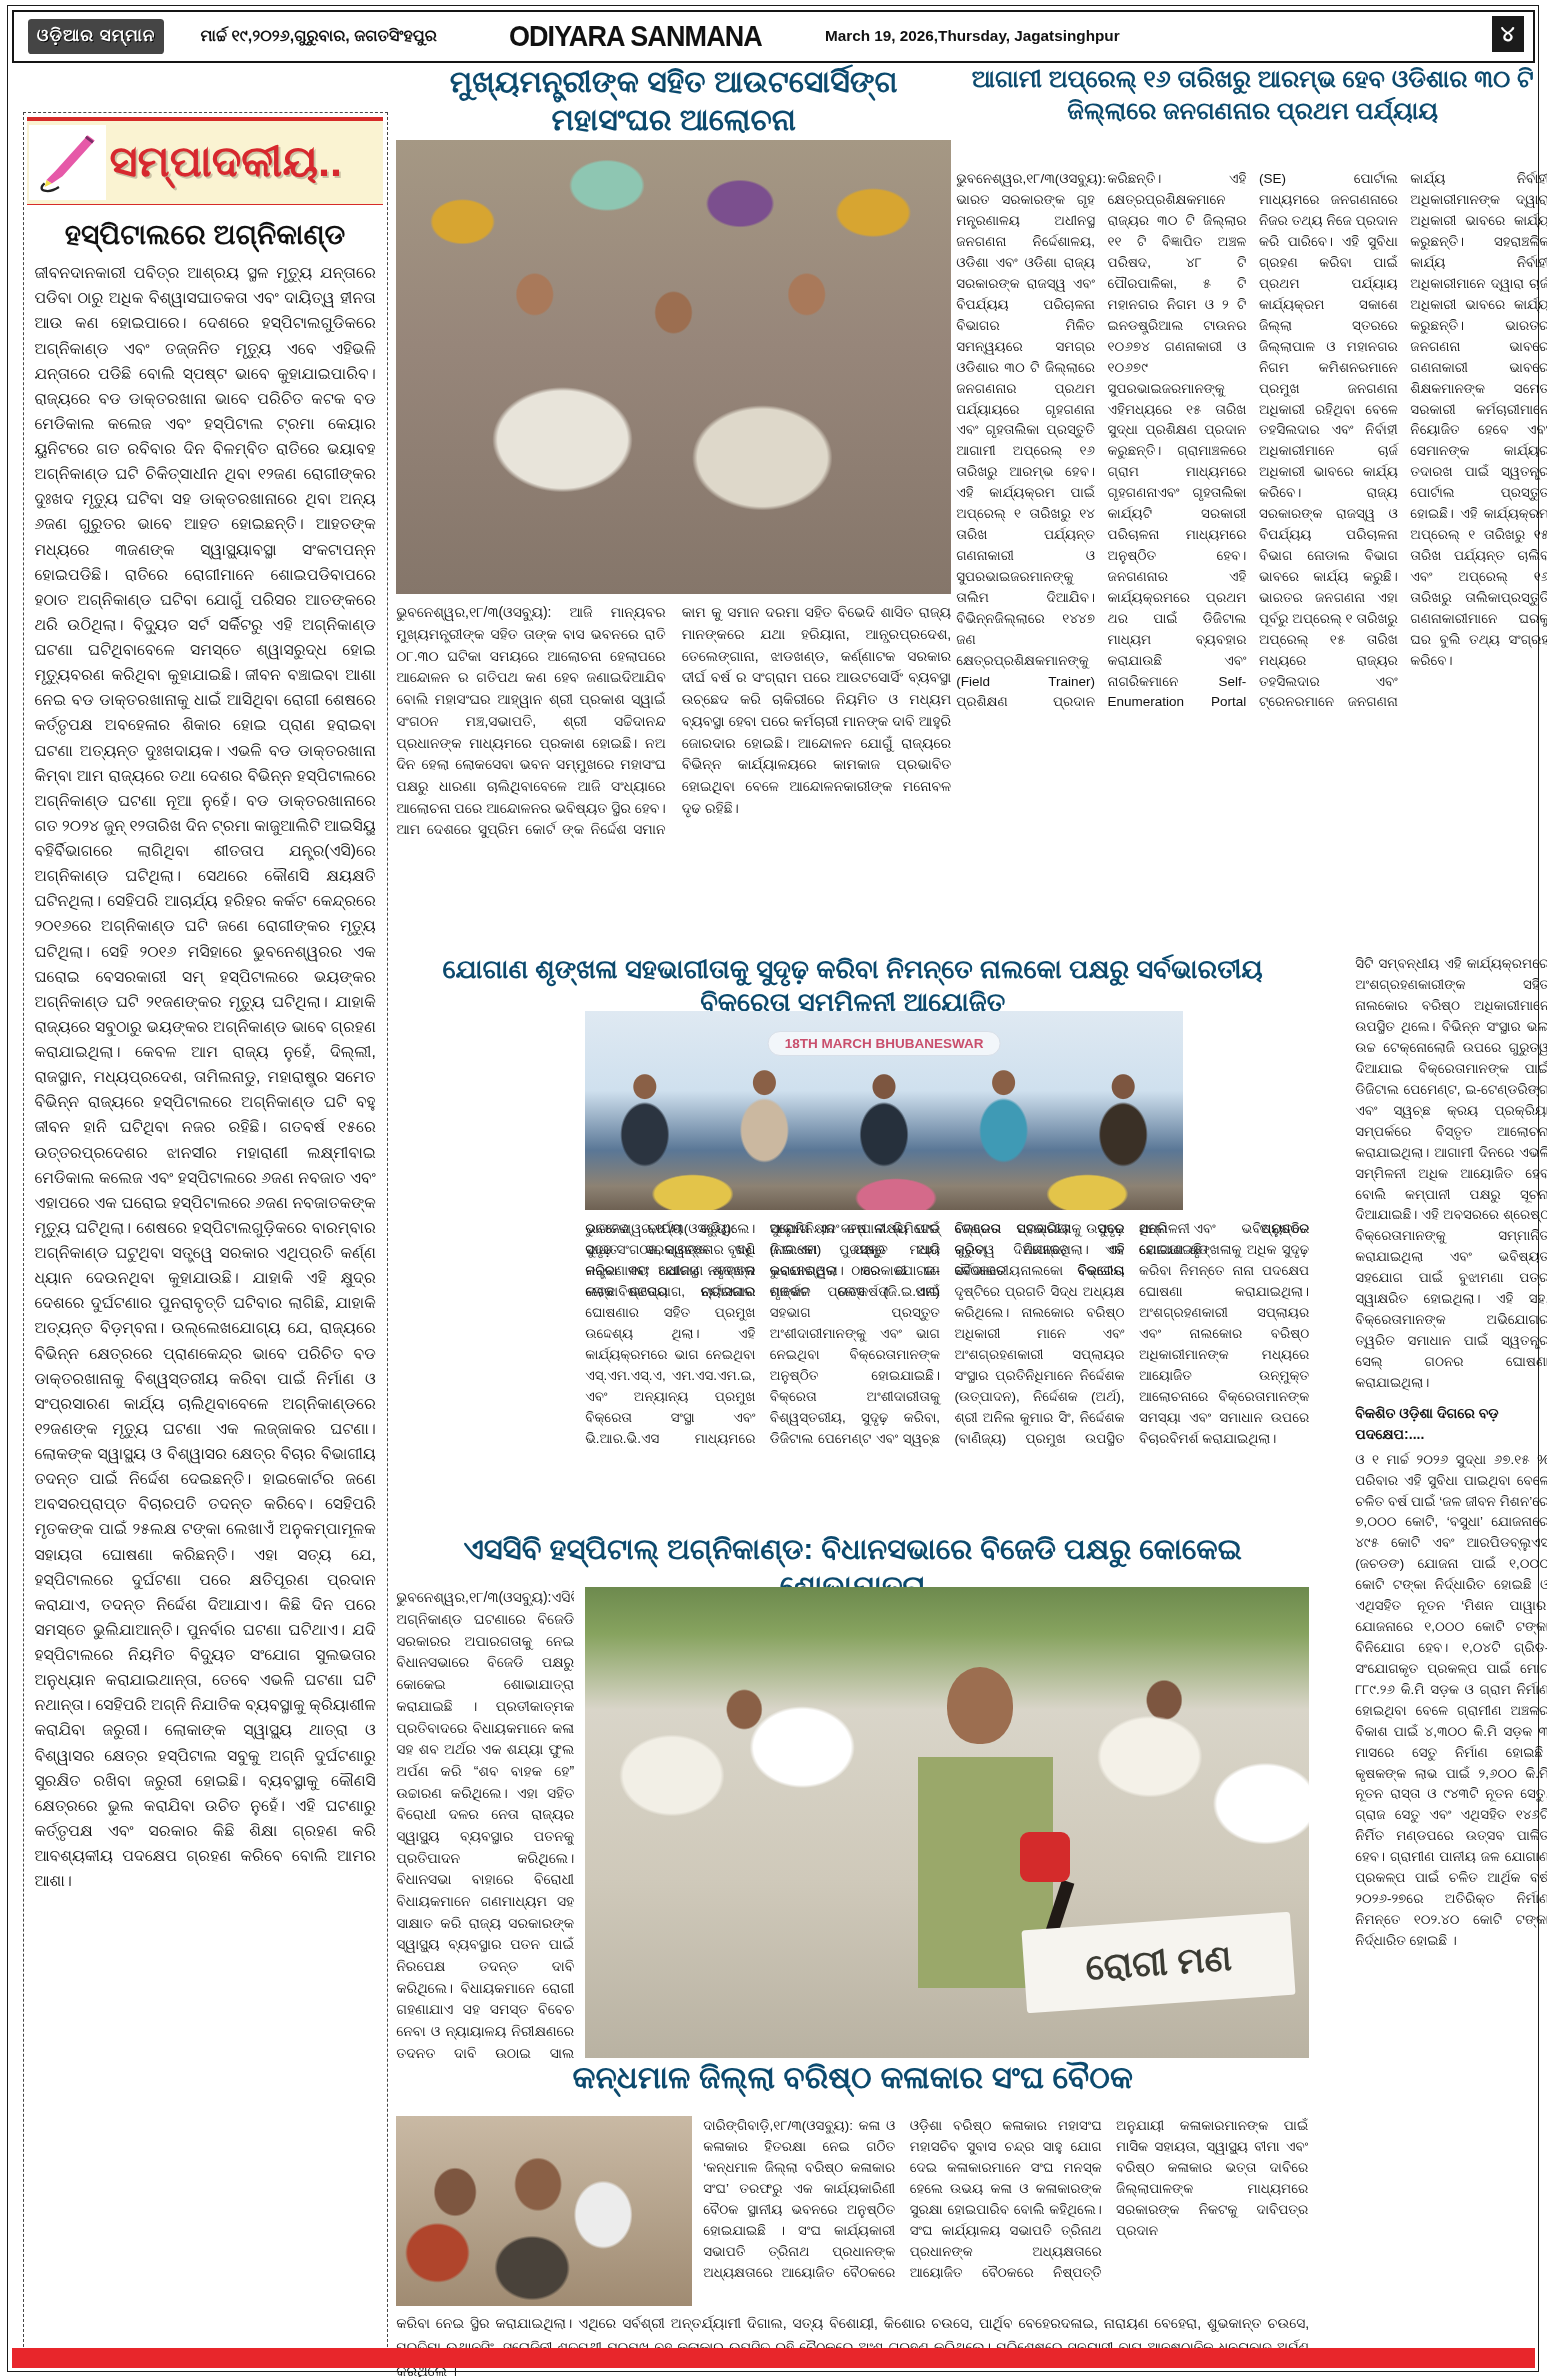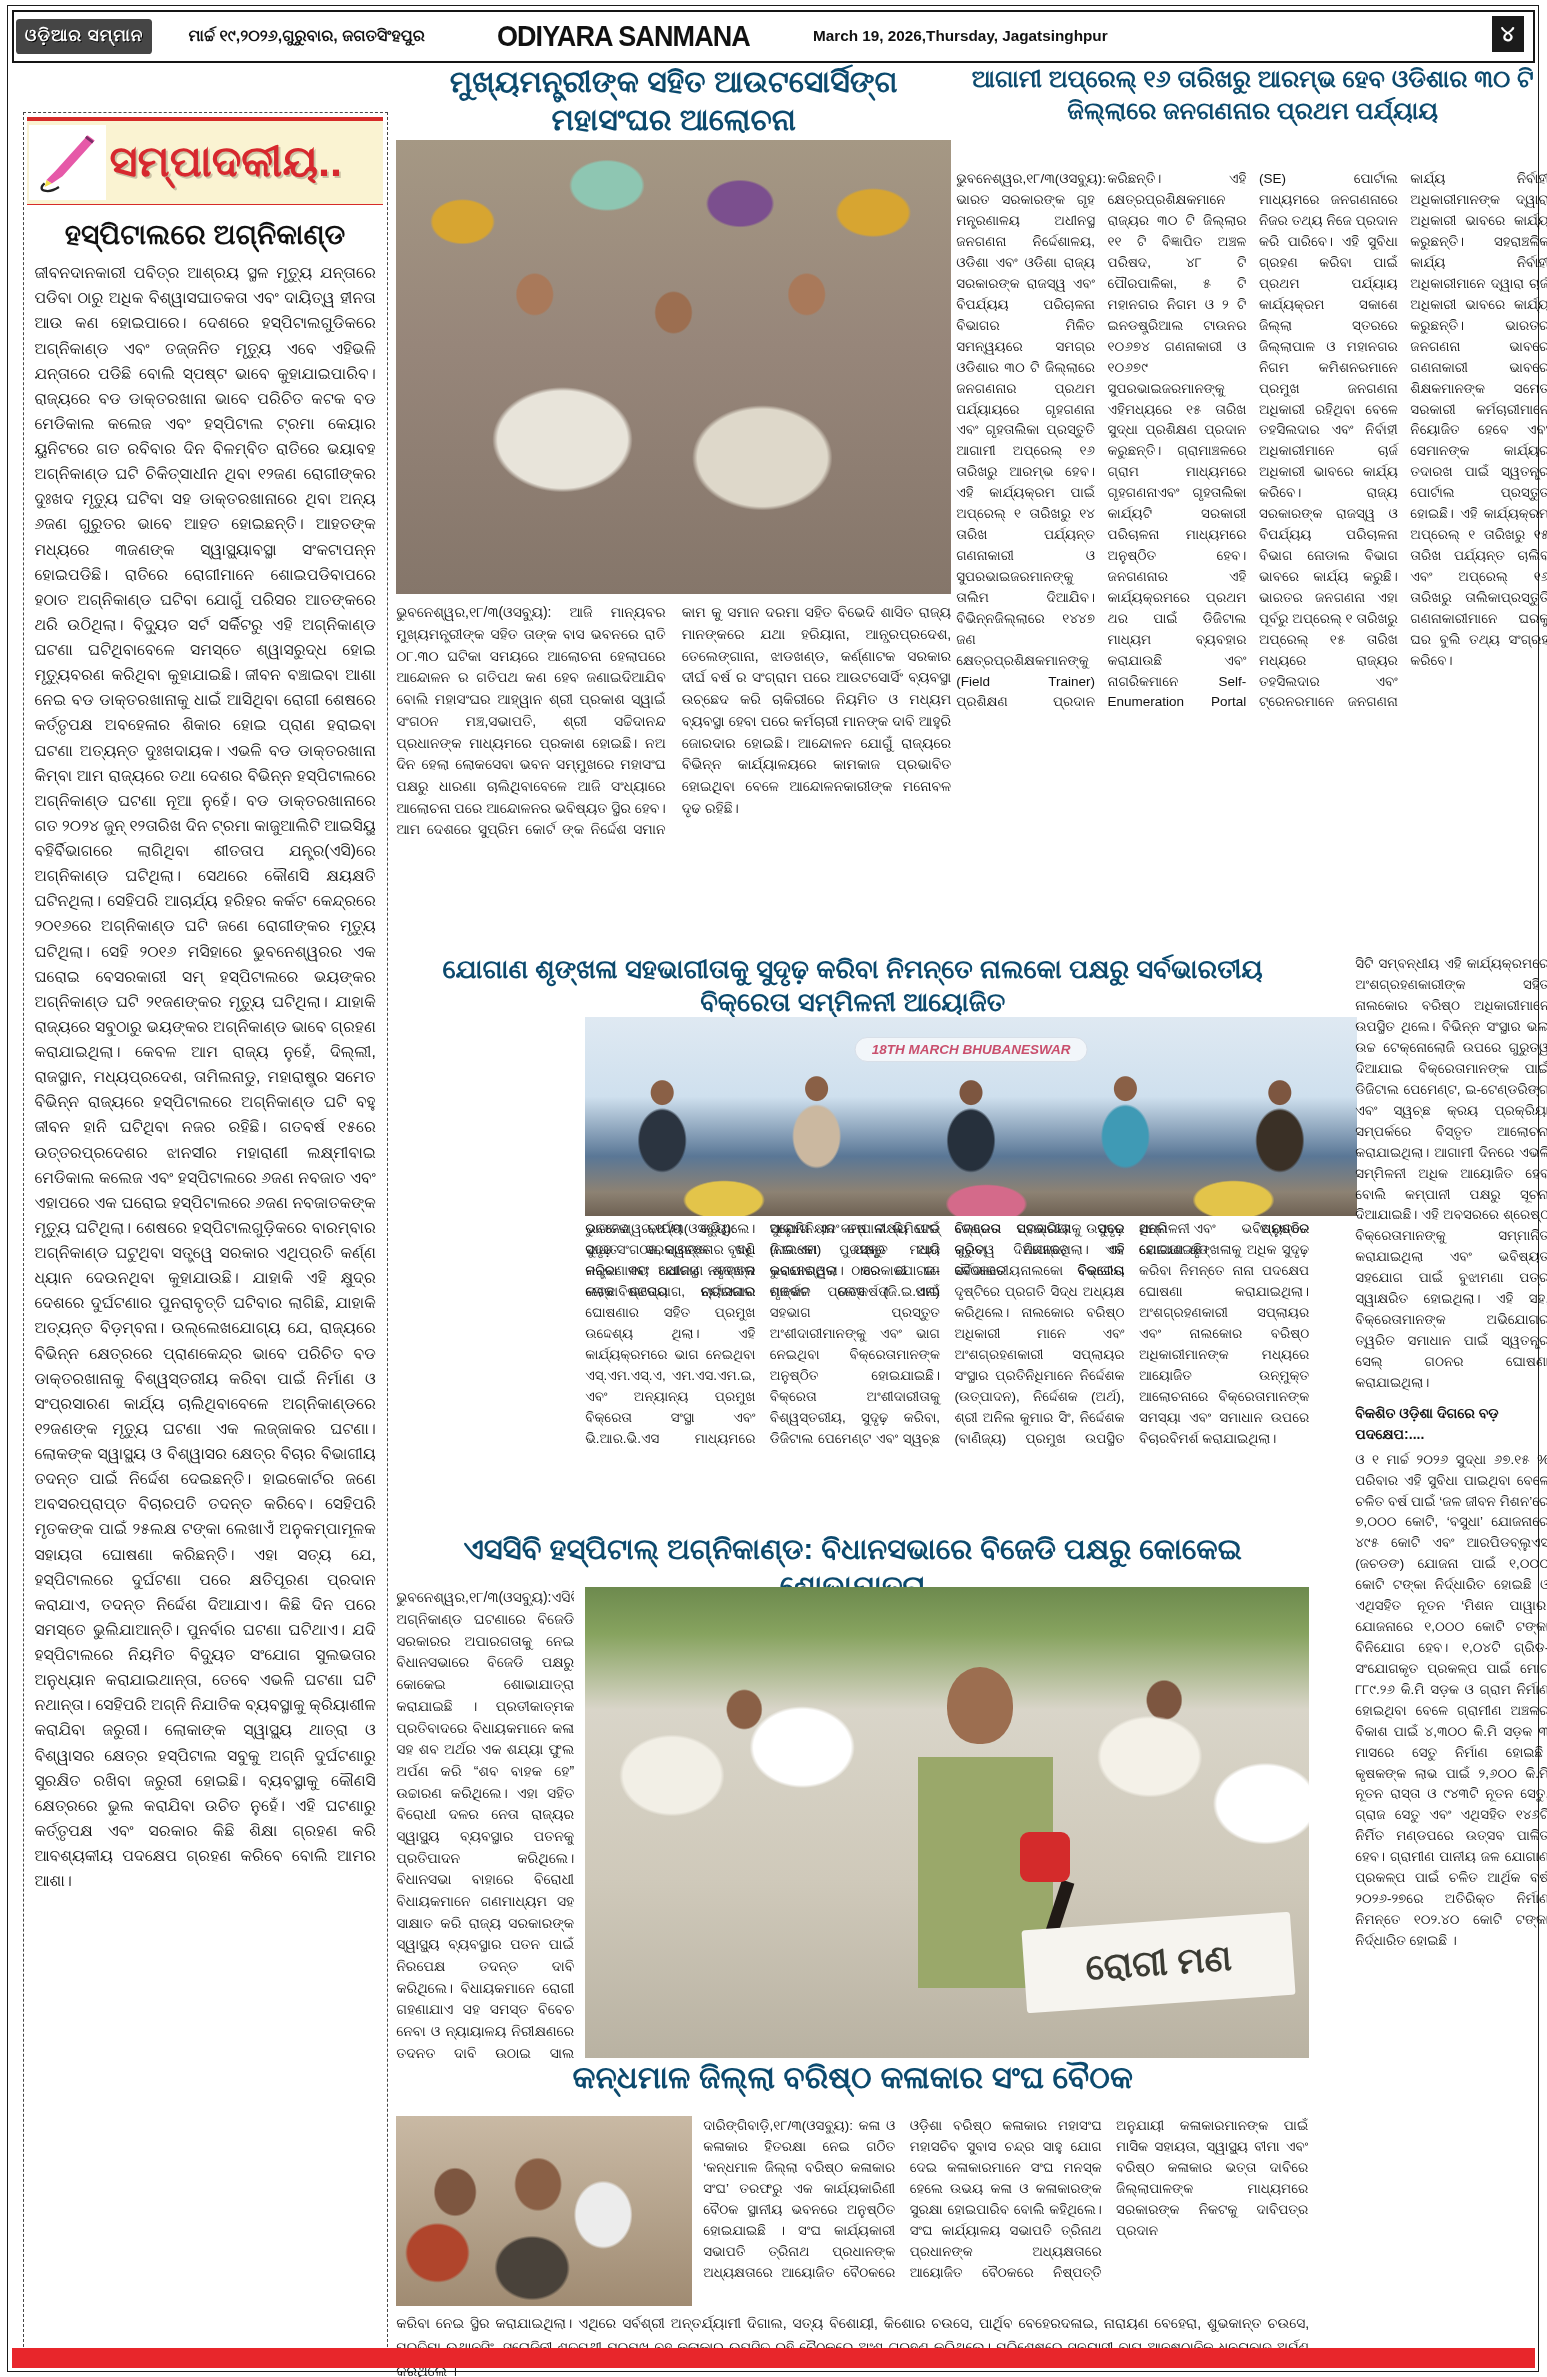--- a/index.html
+++ b/index.html
@@ -1,20 +1,20 @@
 <!DOCTYPE html>
 <html style="font-size:14.4px"><head>
 <meta charset="utf-8">
 <style>
   html,body{margin:0;padding:0;background:#fff;}
   body{width:1548px;height:2377px;position:relative;font-family:"Liberation Sans",sans-serif;color:#111;}
   .outer-frame{position:absolute;left:7.2px;top:5.4px;width:1530px;height:2365px;border:1.8px solid #1a1a1a;}
   
   .header{position:absolute;left:3.6px;top:3.6px;right:3.6px;height:49px;border:2.7px solid #141414;display:flex;align-items:center;background:#fff;}
-  .logo{margin-left:2px;background:#454545;color:#fff;font-weight:700;font-size:17px;padding:7.2px 9px;border-radius:3.6px;letter-spacing:0.9px;text-shadow:0.9px 0.9px 0 #000;white-space:nowrap;}
+  .logo{margin-left:14px;background:#454545;color:#fff;font-weight:700;font-size:17px;padding:7.2px 9px;border-radius:3.6px;letter-spacing:0.9px;text-shadow:0.9px 0.9px 0 #000;white-space:nowrap;}
   .date-odia{margin-left:36px;font-size:16px;font-weight:700;white-space:nowrap;}
   .masthead{margin-left:72px;font-size:27px;font-weight:700;letter-spacing:-0.9px;transform:scaleY(1.12);white-space:nowrap;}
   .date-en{margin-left:63px;font-size:15.3px;font-weight:700;white-space:nowrap;}
   .pageno{position:absolute;right:9px;top:4.5px;width:32px;height:36px;background:#1b1b1b;color:#fff;font-size:21.6px;font-weight:700;display:flex;align-items:center;justify-content:center;}
   
   .editorial{position:absolute;left:14.4px;top:106px;width:363px;height:2238px;border:1.8px dashed #444;overflow:hidden;background:#fff;}
   .ed-banner{position:relative;margin:3.6px 3.6px 0 3.6px;height:83px;background:#faf3d2;border-top:4.5px solid #d62b28;border-bottom:1.8px solid #d62b28;display:flex;align-items:center;}
   .pen-box{width:77px;height:75px;background:#fff;margin-left:1.8px;flex:0 0 auto;display:flex;align-items:center;justify-content:center;}
   .ed-banner-text{color:#d7282e;font-size:43px;font-weight:700;text-shadow:1.8px 1.8px 0 #c9c2a5;white-space:nowrap;margin-left:3.6px;}
   .ed-headline{text-align:center;font-size:28px;font-weight:700;margin:12.6px 5.4px 9px 5.4px;line-height:1.2;}
@@ -39,36 +39,36 @@
       linear-gradient(180deg,#a59884 0%,#97867a 45%,#85766a 100%);}
   .cm .bodytext{position:absolute;left:0;top:539px;width:555px;height:345px;column-count:2;column-gap:16px;}
   
   .census{position:absolute;left:948px;top:57px;width:593px;}
   .census .headline{font-size:24px;line-height:1.3;}
   .census .bodytext{position:absolute;left:0;top:106px;width:593px;height:774px;column-count:4;column-gap:12.6px;font-size:13.5px;}
   
   .nalco{position:absolute;left:388px;top:947px;width:913px;}
   .nalco .headline{font-size:26px;line-height:1.25;}
   .nalco-col1{position:absolute;left:0;top:52px;width:178px;height:521px;}
-  .photo-nalco{position:absolute;left:189px;top:64px;width:772px;height:199px;overflow:hidden;
+  .photo-nalco{position:absolute;left:189px;top:58px;width:598px;height:199px;overflow:hidden;
      background:
       radial-gradient(41px 54px at 10% 62%,#2b3440 0 55%,transparent 60%),
       radial-gradient(41px 54px at 30% 60%,#cbb8a0 0 55%,transparent 60%),
       radial-gradient(41px 54px at 50% 62%,#26303c 0 55%,transparent 60%),
       radial-gradient(41px 54px at 70% 60%,#3f9ab5 0 55%,transparent 60%),
       radial-gradient(41px 54px at 90% 62%,#3a3026 0 55%,transparent 60%),
       radial-gradient(20px 21.6px at 10% 38%,#8a6046 0 55%,transparent 60%),
       radial-gradient(20px 21.6px at 30% 36%,#8a6046 0 55%,transparent 60%),
       radial-gradient(20px 21.6px at 50% 38%,#7d5640 0 55%,transparent 60%),
       radial-gradient(20px 21.6px at 70% 36%,#8a6046 0 55%,transparent 60%),
       radial-gradient(20px 21.6px at 90% 38%,#7d5640 0 55%,transparent 60%),
       radial-gradient(63px 30.5px at 18% 92%,#e3c44a 0 60%,transparent 65%),
       radial-gradient(63px 30.5px at 52% 94%,#d46a8a 0 60%,transparent 65%),
       radial-gradient(63px 30.5px at 84% 92%,#e3c44a 0 60%,transparent 65%),
-      linear-gradient(180deg,#dfe9f2 0%,#cfe0ee 40%,#5a7796 70%,#8d8273 88%,#6e6153 100%); font-style: italic;}
+      linear-gradient(180deg,#dfe9f2 0%,#cfe0ee 40%,#5a7796 70%,#8d8273 88%,#6e6153 100%);}
   .nalco-pill{position:absolute;left:50%;top:20px;transform:translateX(-50%);background:#f2f6fa;border:1.8px solid #d8dfe8;border-radius:16px;color:#c94f6d;font-weight:700;font-size:13.5px;padding:3.6px 16px;white-space:nowrap;}
   .nalco .bodytext{position:absolute;left:189px;top:266px;width:724px;height:307px;column-count:4;column-gap:14.4px;font-size:13.5px;}
   
   .rail{position:absolute;left:1347px;top:948px;width:194px;height:1394px;overflow:hidden;font-size:13.5px;line-height:1.55;text-align:justify;}
   .rail .dev-header{font-weight:700;font-size:14px;margin:9px 0 3.6px 0;text-align:left;}
   
   .scb{position:absolute;left:388px;top:1525px;width:913px;}
   .scb .headline{font-size:29px;line-height:1.25;}
   .scb-col1{position:absolute;left:0;top:56px;width:178px;height:471px;}
   .photo-scb{position:absolute;left:189px;top:56px;width:724px;height:471px;overflow:hidden;

